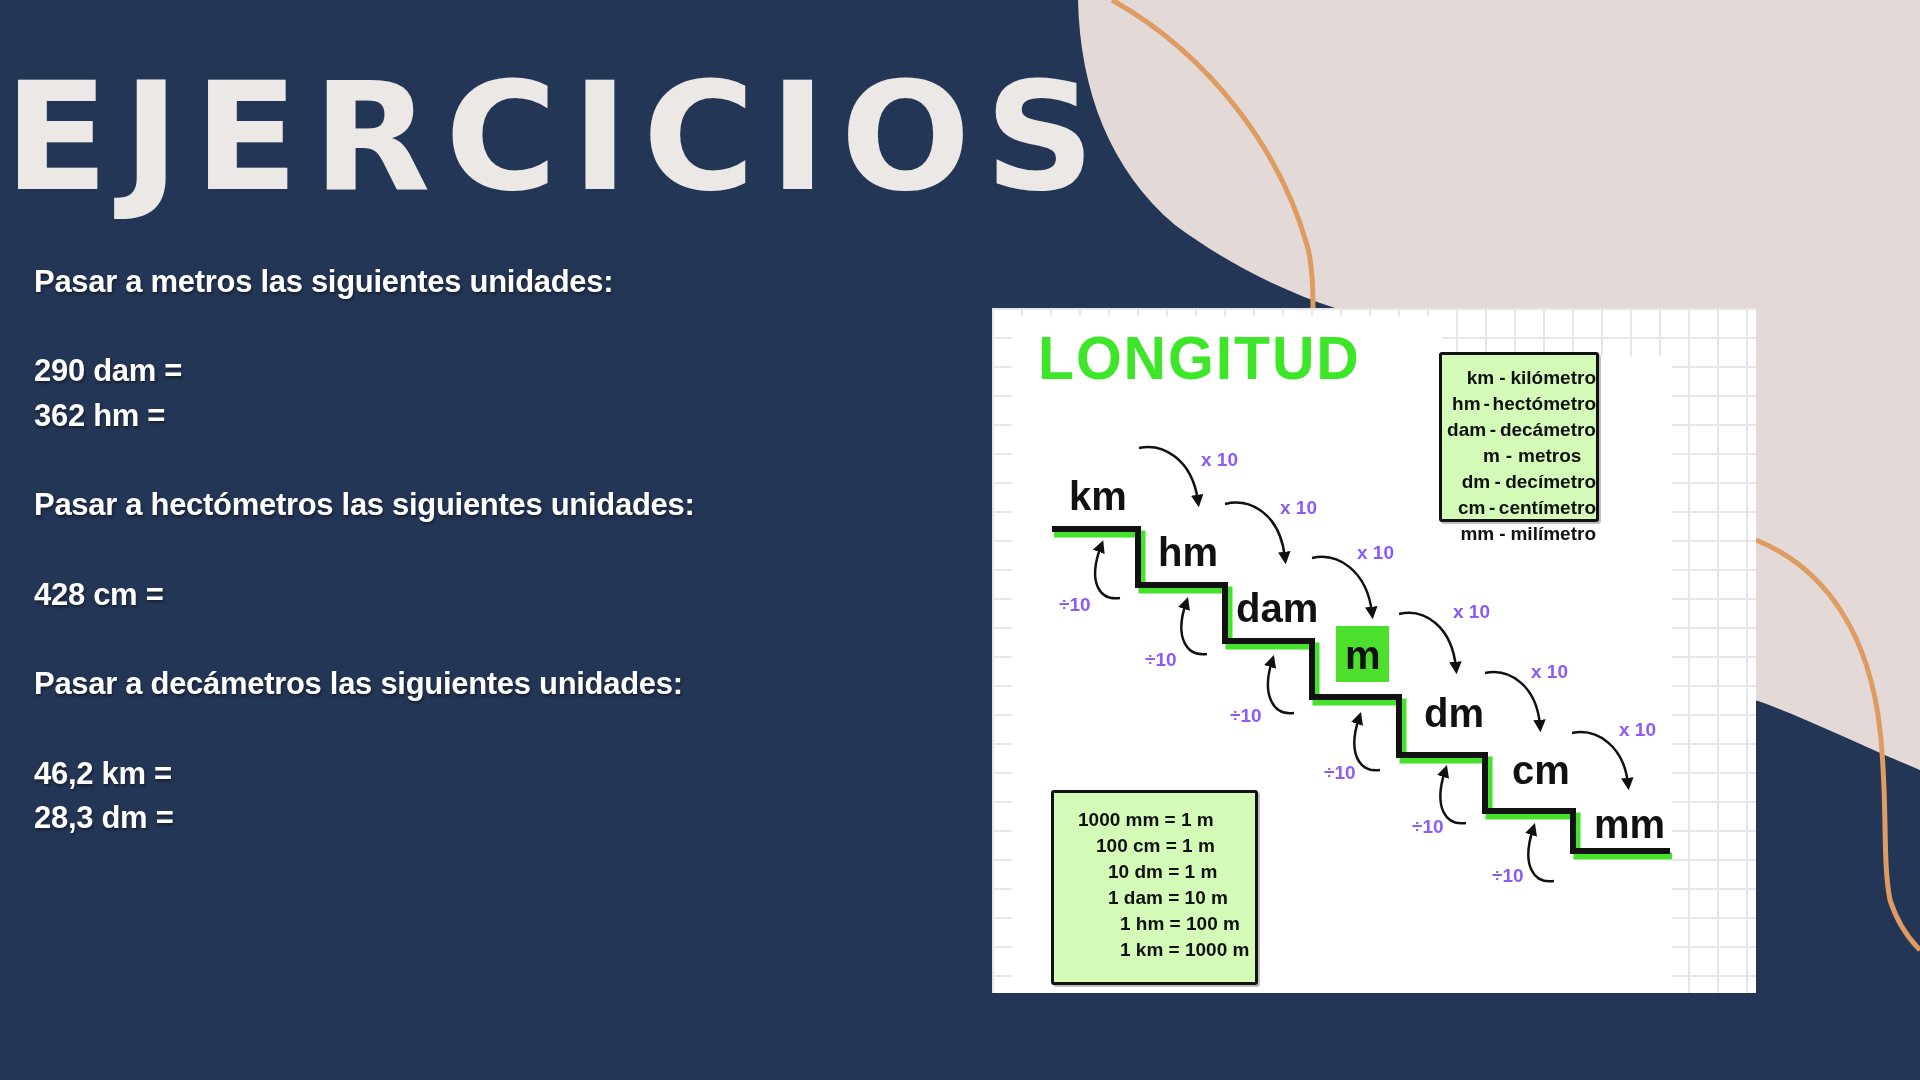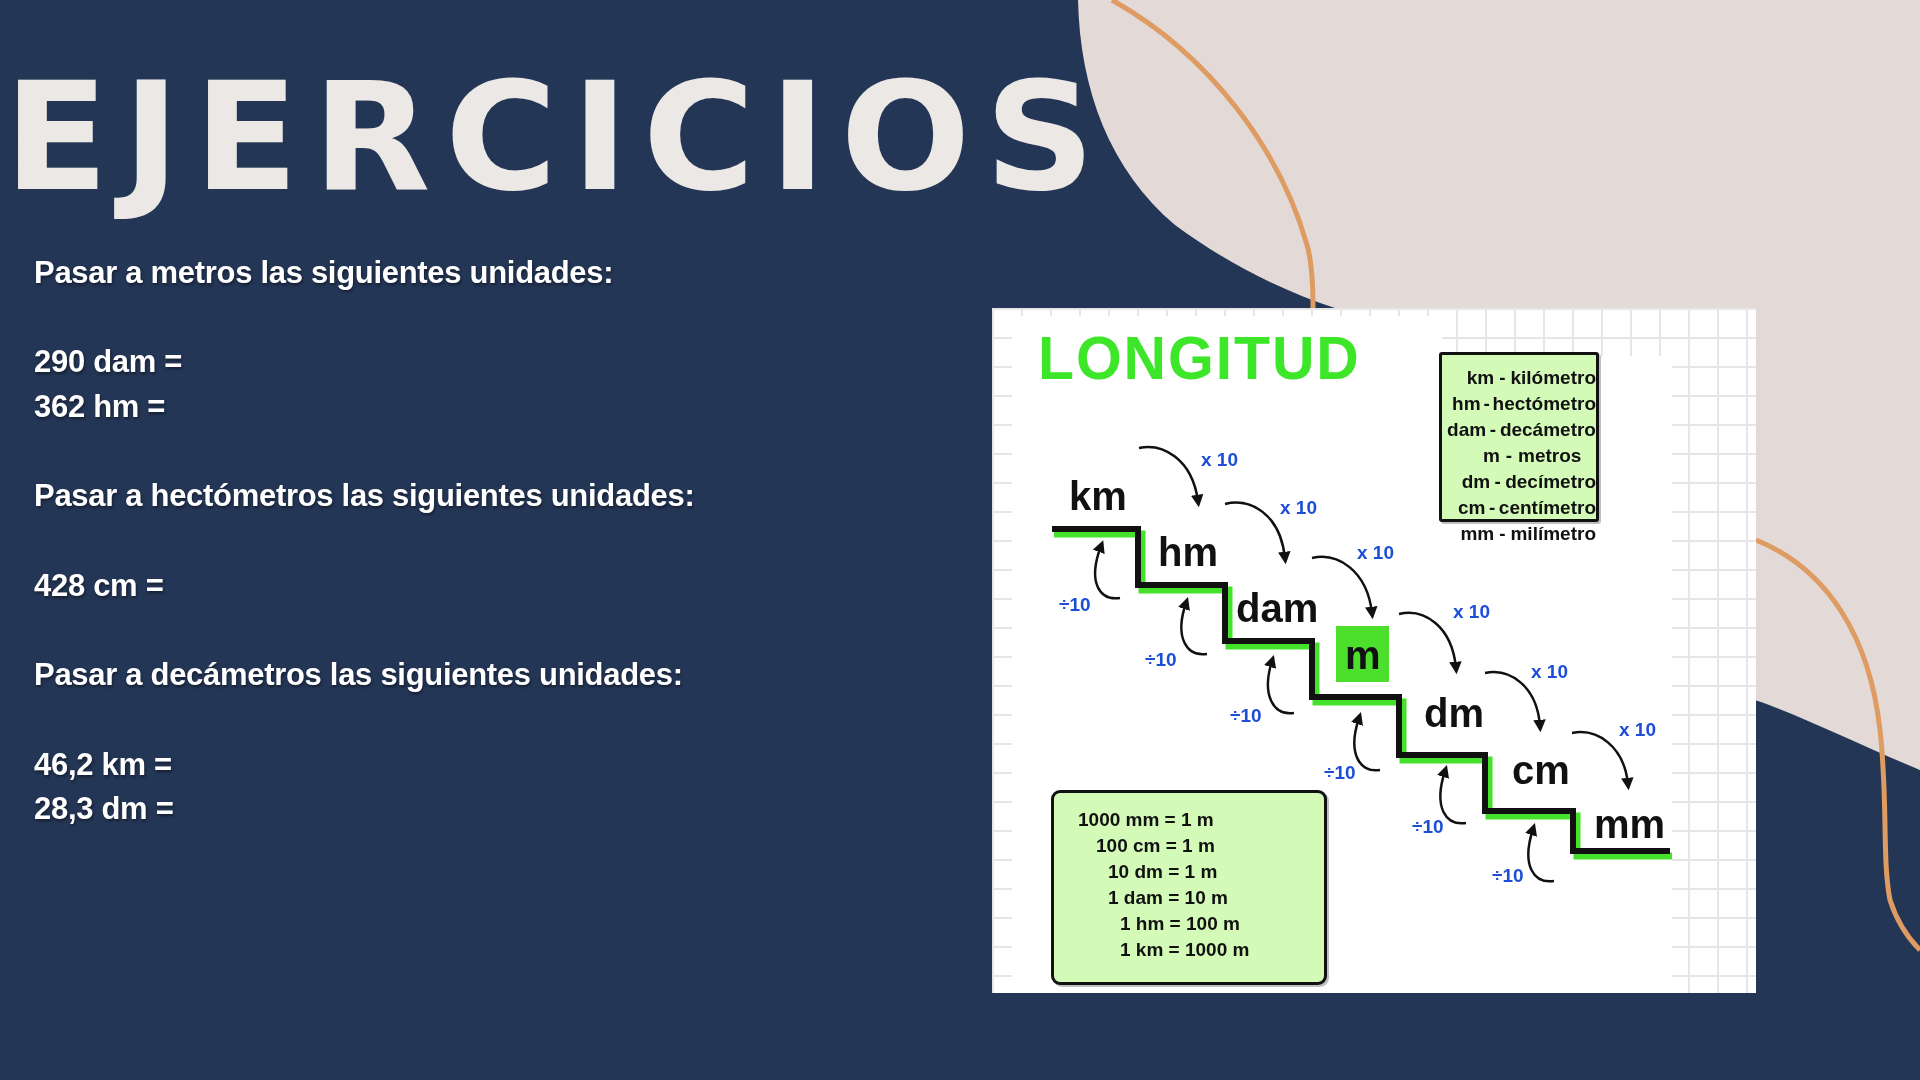--- a/index.html
+++ b/index.html
@@ -10,21 +10,21 @@
     }
     .bg-shapes { position: absolute; left: 0; top: 0; width: 1920px; height: 1080px; }
     .title {
       position: absolute; left: 4px; top: 62px;
       font-family: "DejaVu Sans", sans-serif;
       font-weight: bold; font-size: 150px; letter-spacing: 14px;
       color: #ECE8E5; line-height: 1;
       transform: scaleX(1.02); transform-origin: left top;
     }
     .exercises {
-      position: absolute; left: 34px; top: 251px;
+      position: absolute; left: 34px; top: 260px;
       color: #FFFFFF; font-family: "Liberation Sans", sans-serif;
       font-weight: bold; font-size: 31px; line-height: 44.7px;
       text-shadow: 1px 2px 3px rgba(0,0,0,0.45);
       letter-spacing: -0.3px;
     }
     .exercises .line { height: 44.7px; white-space: nowrap; }
     .exercises .gap { height: 44.7px; }
 
     .card {
       position: absolute; left: 992px; top: 308px; width: 764px; height: 685px;
@@ -56,42 +56,42 @@
     .legend-row {
       font-family: "Liberation Sans", sans-serif; font-weight: bold;
       font-size: 19px; color: #111; height: 26px; line-height: 26px;
       display: flex;
     }
     .legend-row .abbr { width: 58px; text-align: right; }
     .legend-row .dash { width: 18px; text-align: center; }
     .legend-row .name { flex: 1; }
 
     .equiv-box {
-      position: absolute; left: 59px; top: 482px; width: 276px; height: 195px;
-      background: #D4FAB8; border: 3px solid #111; border-radius: 9px;
+      position: absolute; left: 59px; top: 482px; width: 207px; height: 195px;
+      background: #D4FAB8; border: 3px solid #111; border-radius: 3px;
       box-shadow: 2px 2px 0 rgba(0,0,0,0.25);
       padding-top: 14px; box-sizing: border-box;
     }
     .equiv-row {
       font-family: "Liberation Sans", sans-serif; font-weight: bold;
       font-size: 19px; color: #111; height: 26px; line-height: 26px;
       white-space: nowrap; position: relative;
     }
 
     .stairs-svg { position: absolute; left: 0; top: 0; }
     .unit-label {
       position: absolute; font-family: "Liberation Sans", sans-serif;
       font-weight: bold; font-size: 40px; color: #111; line-height: 1;
     }
     .unit-m-box {
       position: absolute; background: #4CE02C;
     }
     .op-label {
       position: absolute; font-family: "Liberation Sans", sans-serif;
-      font-weight: bold; font-size: 19px; color: #1d4ed8; line-height: 1;
+      font-weight: bold; font-size: 19px; color: #8b5cf6; line-height: 1;
       white-space: nowrap;
     }
   </style>
 </head>
 <body>
 
 <svg class="bg-shapes" width="1920" height="1080" viewBox="0 0 1920 1080">
 
   <path d="M1078,0 L1920,0 L1920,770 C1860,745 1800,715 1755,700 L1755,308 L1335,308 C1280,290 1225,262 1175,225 C1110,170 1080,90 1078,0 Z" fill="#E3D9D6"></path>
 

